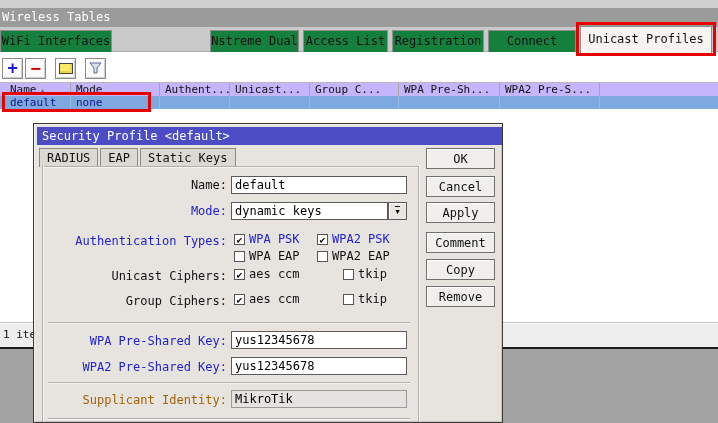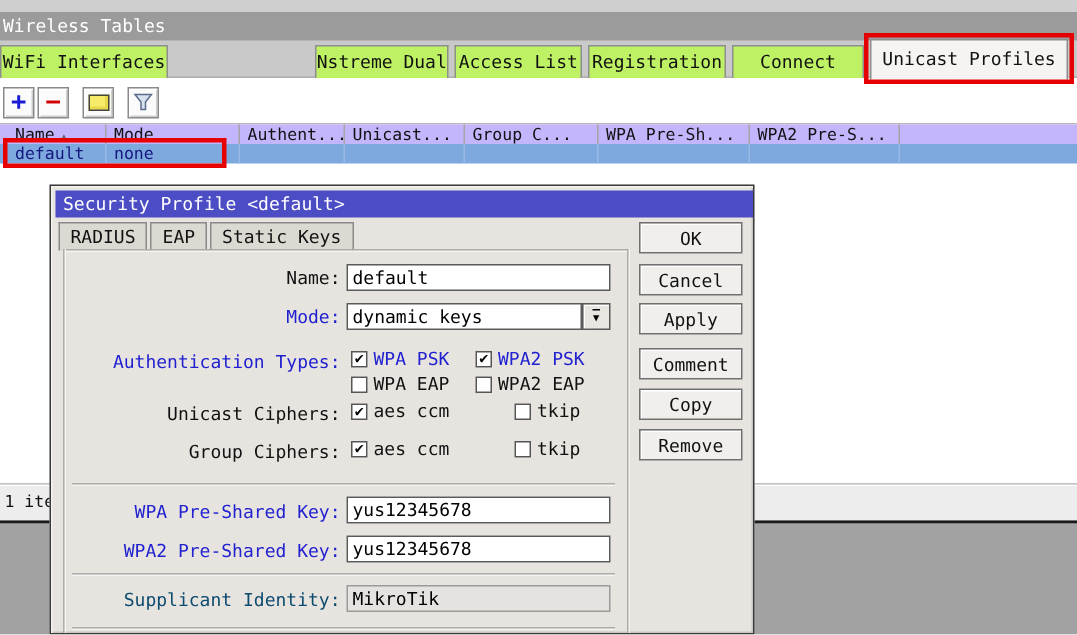--- a/index.html
+++ b/index.html
@@ -8,21 +8,21 @@
     font-family:"DejaVu Sans Mono","Liberation Mono",monospace;
     font-size:12px;color:#111;background:#a2a2a2;
   }
   .abs{position:absolute;}
   
   .top-strip{left:0;top:0;width:718px;height:8px;background:#cfcfcf;}
   .main-titlebar{left:0;top:8px;width:718px;height:19px;background:#9b9b9b;color:#fff;line-height:19px;}
   .main-titlebar span{padding-left:2px;}
   .tabstrip{left:0;top:27px;width:718px;height:25px;background:#c9c9c9;border-bottom:1px solid #aeaeae;box-sizing:border-box;}
   .mtab{position:absolute;top:30px;height:32px;line-height:21px;text-align:center;
-        background:#bef264;border:1px solid #8e8e8e;border-bottom:none;box-sizing:border-box;cursor:default;}
+        background:#15803d;border:1px solid #8e8e8e;border-bottom:none;box-sizing:border-box;cursor:default;}
   .mtab.active{top:26px;height:27px;line-height:25px;background:#f5f4f2;z-index:5;}
   .content-white{left:0;top:52px;width:718px;height:270px;background:#ffffff;}
   
   .tbtn-sq{position:absolute;top:58px;width:21px;height:21px;background:#fbfbfb;border:1px solid #8a8a8a;
            box-shadow:inset 1px 1px 0 #fff, inset -1px -1px 0 #cfcfcf;
            display:flex;align-items:center;justify-content:center;box-sizing:border-box;cursor:pointer;}
   .glyph-plus{color:#1b1bd6;font-weight:bold;font-size:17px;line-height:17px;}
   .glyph-minus{color:#cf0000;font-weight:bold;font-size:17px;line-height:15px;}
   .note-icon{width:12px;height:9px;background:#f6ec6a;border:1px solid #444;
              box-shadow:inset -2px -2px 0 #e8d84a;}
@@ -52,21 +52,21 @@
           box-shadow:inset 1px 1px 0 #fff;color:#111;font-size:9px;line-height:12px;text-align:center;
           box-sizing:border-box;cursor:pointer;font-weight:bold;}
   .dtabs{left:5px;top:21px;height:22px;display:flex;align-items:flex-end;}
   .dtab{background:#dcd8d2;border:1px solid #8a8a8a;border-bottom:none;padding:2px 7px 2px 7px;
         margin-right:2px;line-height:14px;cursor:pointer;}
   .dtab.active{background:#f1efec;padding-bottom:5px;position:relative;z-index:3;}
   .hline{position:absolute;height:1px;background:#b0aeab;box-shadow:0 1px 0 #f6f5f3;}
   .vline{position:absolute;width:1px;background:#b0aeab;box-shadow:1px 0 0 #f6f5f3;}
   .flabel{position:absolute;left:3px;width:190px;text-align:right;line-height:14px;white-space:nowrap;}
   .blue{color:#2121cf;}
-  .gray{color:#0c4a6e;}
+  .gray{color:#a16207;}
   .fld{position:absolute;height:18px;border:1px solid #5a5a5a;background:#fff;box-sizing:border-box;
        font-family:inherit;font-size:12px;padding:0 3px;margin:0;}
   .fld.disabled{background:#e5e3df;border-color:#9a9a9a;}
   .ddbtn{position:absolute;width:19px;height:18px;background:#e9e6e2;border:1px solid #5a5a5a;
          box-sizing:border-box;display:flex;align-items:center;justify-content:center;cursor:pointer;
          box-shadow:inset 1px 1px 0 #fff;}
   .ddbtn span{border-top:1px solid #000;font-size:7px;line-height:8px;padding-top:1px;color:#000;}
   .cb{position:absolute;display:flex;align-items:center;cursor:pointer;height:13px;}
   .cbbox{width:11px;height:11px;background:#fff;border:1px solid #555;box-sizing:border-box;
          font-size:10px;line-height:9px;text-align:center;color:#000;font-weight:bold;margin-right:4px;}

